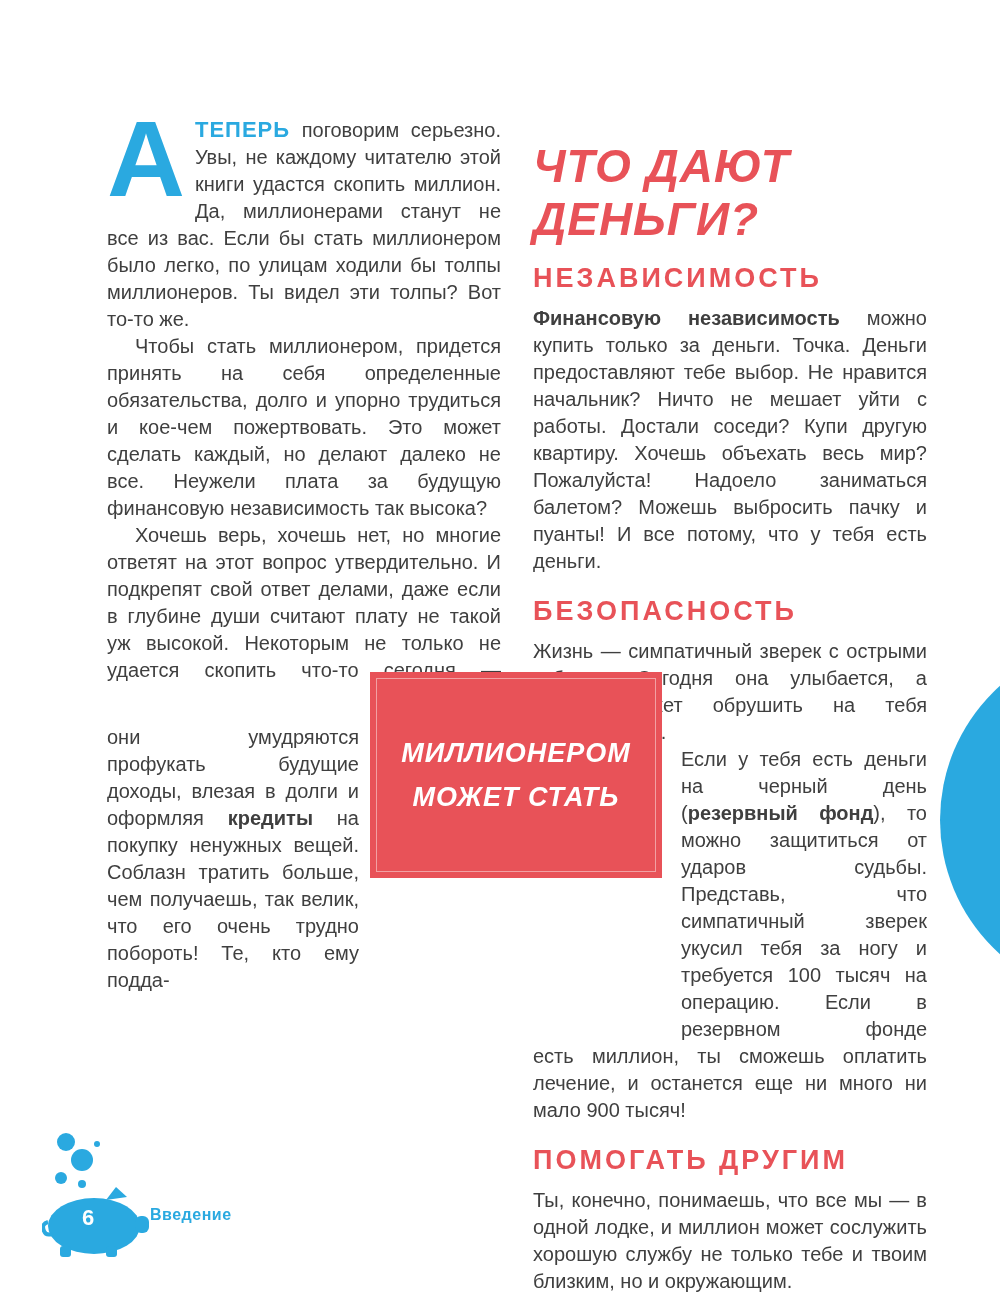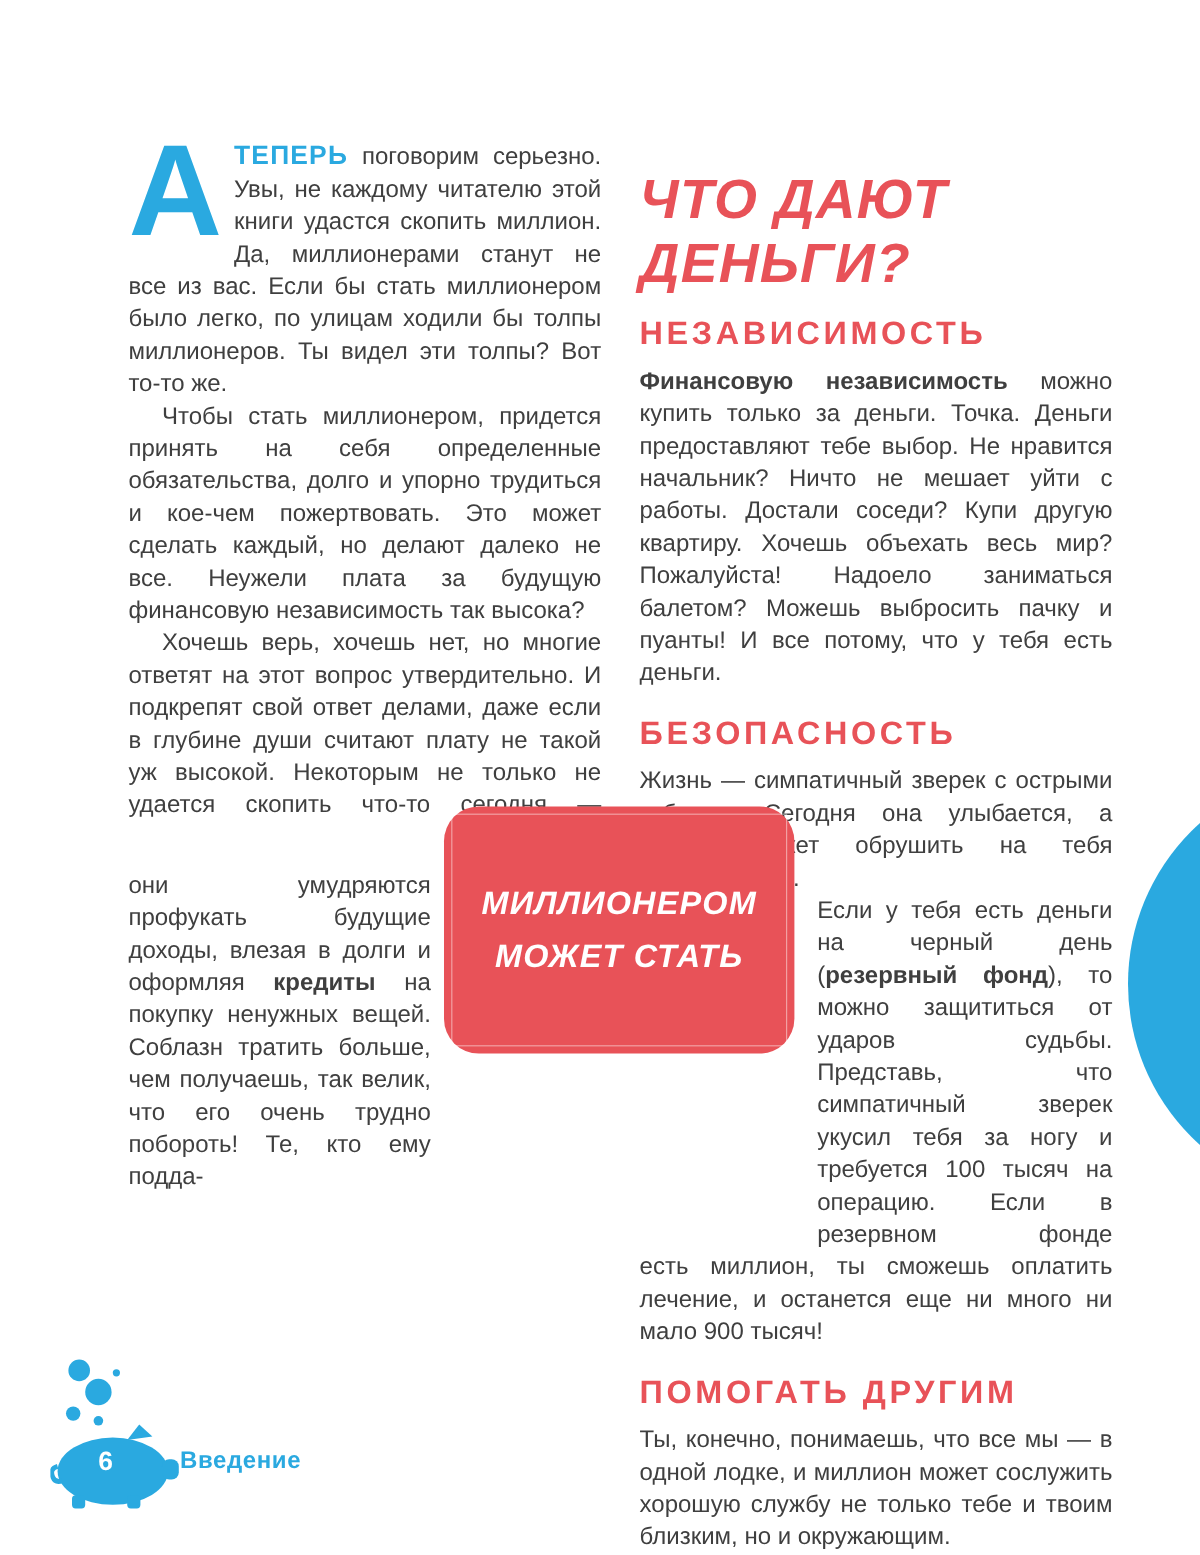--- a/index.html
+++ b/index.html
@@ -58,21 +58,21 @@
   .sec-h.first { margin-top:6px; }
   .sec-h span { display:block; }
 
   
   .callout {
     position:absolute; left:370px; top:672px; width:292px; height:206px;
     background:var(--accent-coral,#e85258);
     color:#ffffff;
     display:flex; flex-direction:column; align-items:center; justify-content:center;
     font-weight:700; font-style:italic;
-    font-size:27px; line-height:44px; letter-spacing:1px; text-align:center;border-radius:29px;
+    font-size:27px; line-height:44px; letter-spacing:1px; text-align:center;
   }
   .callout::after {
     content:""; position:absolute; inset:6px;
     border:1px solid rgba(255,255,255,.45); pointer-events:none;
   }
 
   
   .blue-circle {
     position:absolute; left:940px; top:640px; width:360px; height:360px;
     border-radius:50%; background:var(--accent-blue,#2aa9e0);
@@ -80,21 +80,21 @@
 
   
   .piggy { position:absolute; left:42px; top:1130px; width:108px; height:128px; }
   .piggy svg { width:100%; height:100%; fill:var(--accent-blue,#2aa9e0); }
   .page-number {
     position:absolute; left:76px; top:1205px; width:24px;
     color:#ffffff; font-weight:700; font-size:22px; text-align:center;
   }
   .footer-label {
     position:absolute; left:150px; top:1206px;
-    color:var(--accent-blue,#2aa9e0); font-weight:700; font-size:20px;
+    color:var(--accent-blue,#2aa9e0); font-weight:700; font-size:16px;
     letter-spacing:.5px;
   }
 </style>
 </head>
 <body>
 
 <div class="page">
 
   <div class="left-col">
     <div class="p-block">

